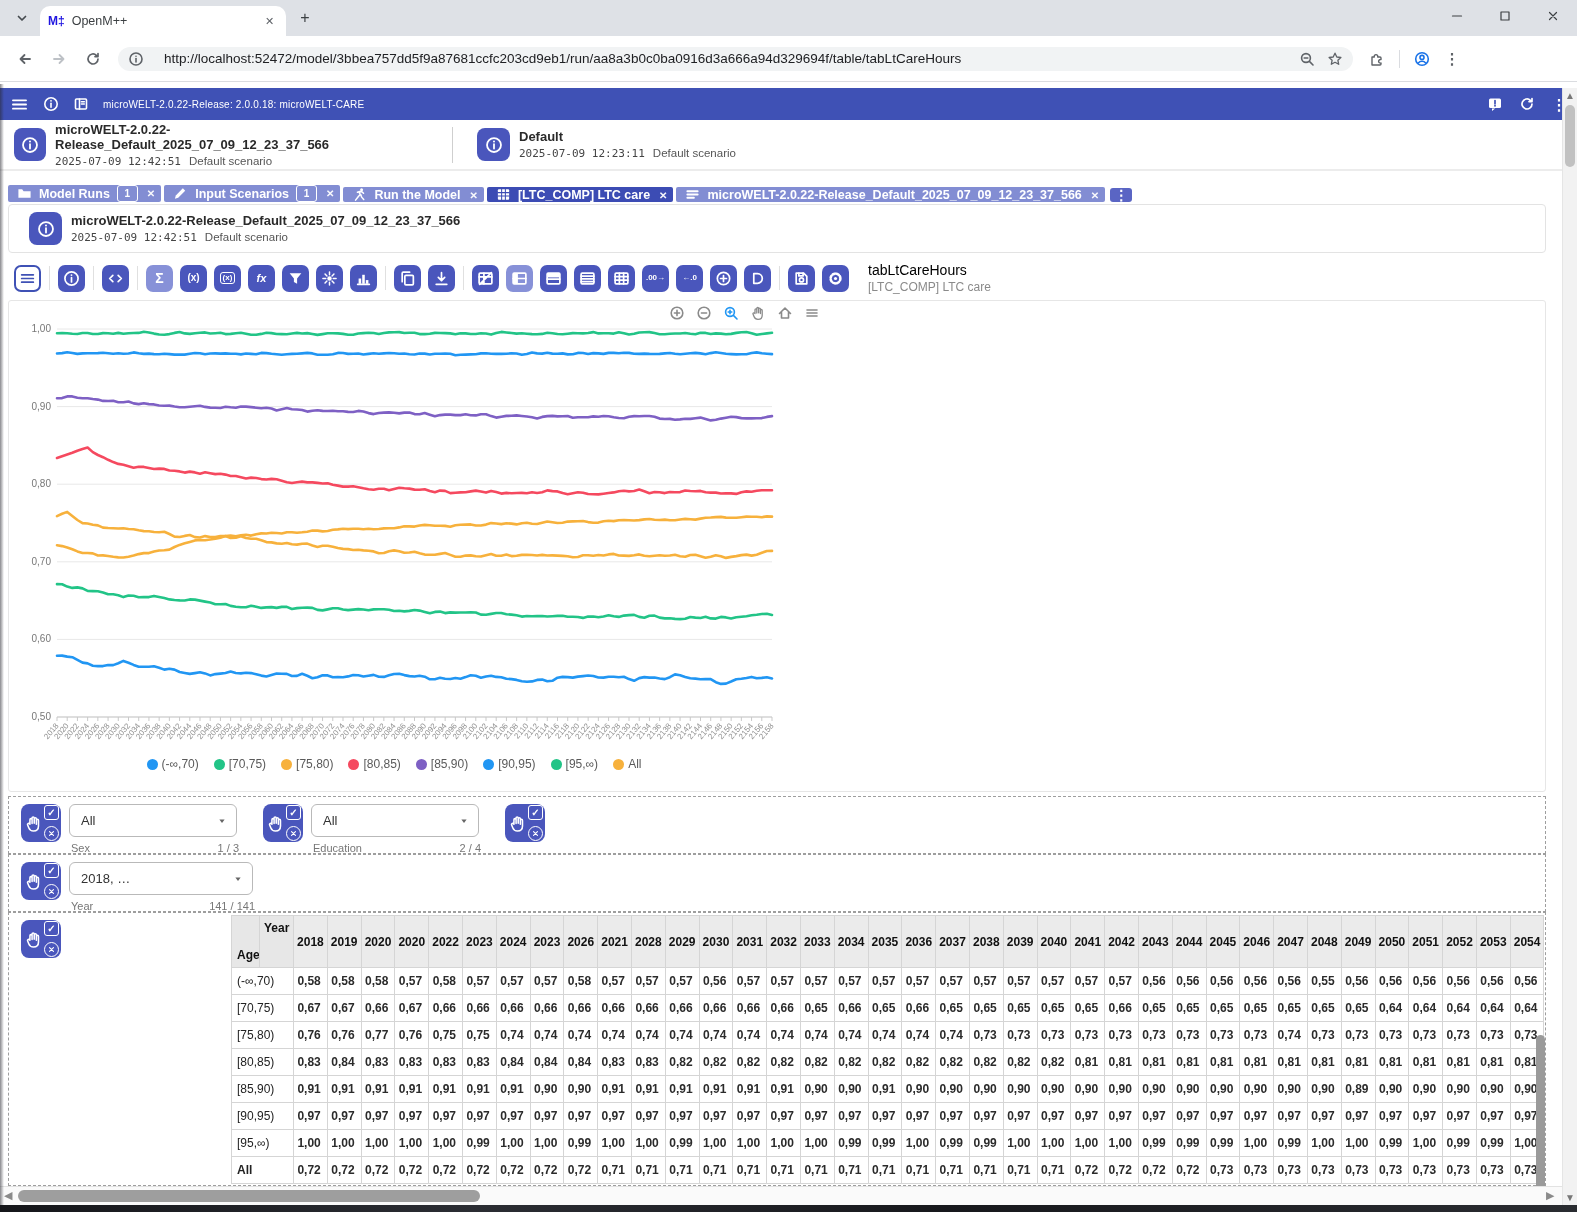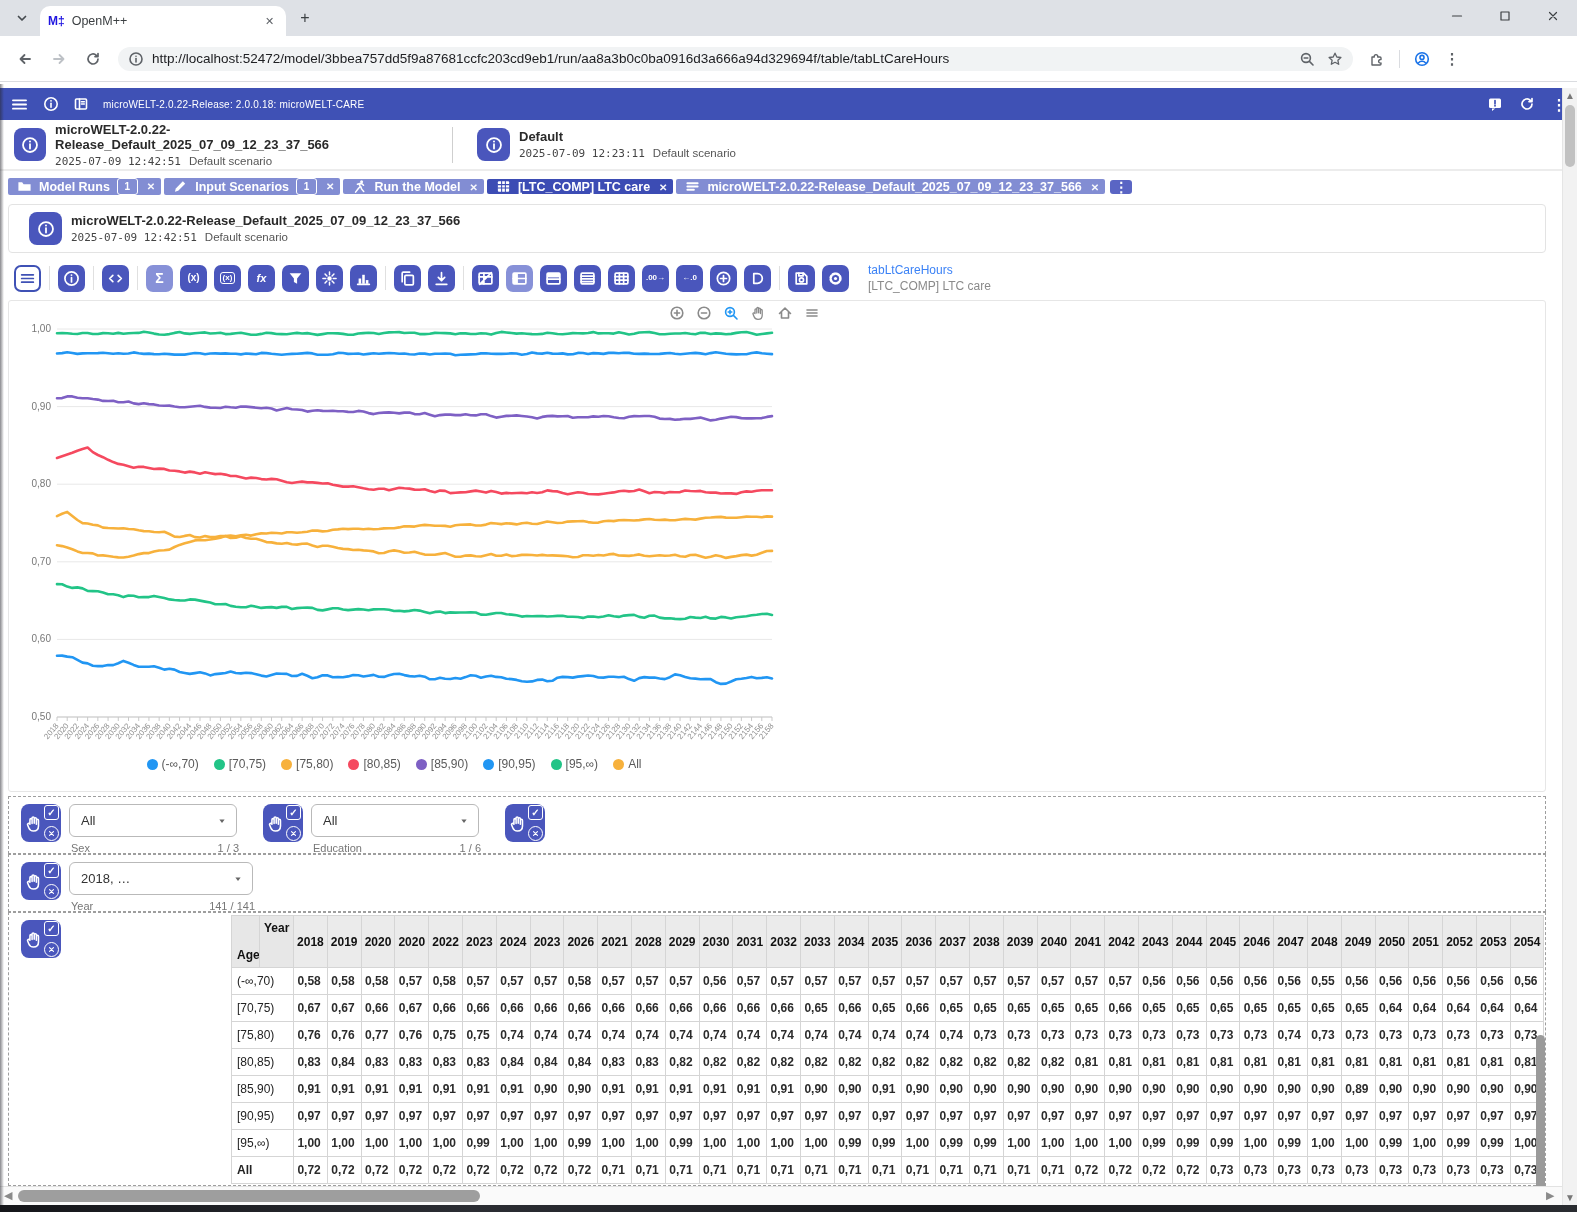--- a/index.html
+++ b/index.html
@@ -16,21 +16,21 @@
   .btab{width:230px;height:30px;background:#fff;border-radius:10px 10px 0 0;display:flex;align-items:center;padding:0 8px;gap:7px;font-size:12.5px;color:#3c4043;}
   .btab .fav{color:#1a12e8;color:#2015e0;font-weight:700;font-size:12px;}
   .btab .title{flex:1;}
   .btab .x{color:#5f6368;font-size:11px;width:17px;height:17px;display:flex;align-items:center;justify-content:center;border-radius:50%;}
   #newtab{width:26px;height:26px;margin:0 0 5px 6px;display:flex;align-items:center;justify-content:center;color:#3c4043;border-radius:50%;}
   #wincontrols{margin-left:auto;display:flex;align-self:flex-start;}
   #wincontrols .wc{width:48px;height:32px;display:flex;align-items:center;justify-content:center;color:#3c4043;}
   #addressbar{left:0;top:36px;width:1577px;height:46px;background:#fff;display:flex;align-items:center;padding-left:10px;box-sizing:border-box;border-bottom:1px solid #dadce0;}
   .navbtn{width:30px;height:30px;display:flex;align-items:center;justify-content:center;color:#5f6368;margin-right:4px;}
   .navbtn.disabled{color:#bdc1c6;}
-  #omnibox{height:24px;background:#f1f3f4;border-radius:15px;flex:0 0 1215px;display:flex;align-items:center;padding:0 10px;margin-left:6px;gap:8px;}
+  #omnibox{height:24px;background:#f1f3f4;border-radius:15px;flex:0 0 1215px;display:flex;align-items:center;padding:0 10px;margin-left:6px;gap:20px;}
   #urltext{font-size:13.5px;color:#202124;flex:1;white-space:nowrap;overflow:hidden;}
   #omni-right{display:flex;gap:12px;color:#5f6368;}
   #bar-right{display:flex;align-items:center;gap:14px;margin-left:16px;color:#5f6368;}
   .vdiv{width:1px;height:18px;background:#dadce0;}
   #avatar-ic{color:#1a73e8;}
 
   
   #appheader{left:0;top:88px;width:1577px;height:32px;background:#3f51b5;display:flex;align-items:center;color:#fff;padding:0 10px;box-sizing:border-box;gap:14px;}
   #appheader .htitle{font-size:10px;letter-spacing:.2px;}
   #hdr-right{margin-left:auto;display:flex;gap:16px;align-items:center;}
@@ -38,41 +38,41 @@
   
   #runinfobar{left:0;top:120px;width:1577px;height:49px;background:#fff;border-bottom:2px solid #ececec;display:flex;align-items:center;}
   .runcard{display:flex;align-items:center;gap:9px;padding-left:14px;}
   .runcard .rico{width:33px;height:33px;border-radius:8px;background:#4a56bc;color:#fff;display:flex;align-items:center;justify-content:center;}
   .runcard .rt1{font-size:13px;font-weight:700;color:#2a2a2a;}
   .runcard .rt2{font-size:11.5px;color:#555;margin-top:3px;display:flex;gap:8px;align-items:baseline;}
   .runcard .mono{font-family:"DejaVu Sans Mono",monospace;font-size:11px;color:#444;}
   #runinfo-div{width:1px;height:36px;background:#cfcfcf;margin:0 10px 0 18px;}
 
   
-  #apptabs{left:8px;top:171px;width:1560px;height:31px;display:flex;gap:3px;align-items:center;}
+  #apptabs{left:8px;top:171px;width:1560px;height:31px;display:flex;gap:3px;align-items:flex-end;}
   .apptab{background:#828dd3;color:#fff;display:flex;align-items:center;gap:7px;padding:0 6px 0 9px;font-size:12.5px;font-weight:600;border-radius:2px;white-space:nowrap;}
   .apptab.active{background:#3c4cb4;}
   .apptab .tbadge{min-width:15px;height:15px;border:1px solid #fff;border-radius:3px;font-size:10px;display:flex;align-items:center;justify-content:center;padding:0 2px;}
   .apptab .tclose{font-size:10px;align-self:flex-start;margin-top:3px;margin-left:2px;opacity:.95;}
   #tabs-more{background:#5a65c4;color:#fff;width:22px;border-radius:3px;display:flex;align-items:center;justify-content:center;margin-left:2px;}
 
   
   #runcard2{left:8px;top:204px;width:1538px;height:49px;border:1px solid #e3e3e3;border-radius:4px;box-sizing:border-box;display:flex;align-items:center;}
 
   
   #toolbar{left:8px;top:258px;width:1560px;height:40px;display:flex;align-items:center;gap:7px;padding-left:6px;}
   .tbtn{width:27px;height:27px;border-radius:7px;display:flex;align-items:center;justify-content:center;box-sizing:border-box;}
   .tbtn.filled{background:#4a56bc;color:#fff;}
   .tbtn.light{background:#8791d8;color:#fff;}
   .tbtn.outline{background:#fff;border:2px solid #3f51b5;color:#3f51b5;}
   .tbtn .ic{width:17px;height:17px;}
   .tb-div{width:1px;height:24px;background:#e0e0e0;margin:0 1px;}
   .boxed{border:1px solid currentColor;border-radius:3px;padding:1px 2px;}
   #tbl-title{margin-left:12px;}
-  #tbl-title .t1{font-size:12px;color:#3b82f6;}
+  #tbl-title .t1{font-size:14px;color:#000000;}
   #tbl-title .t2{font-size:12px;color:#8a8a8a;margin-top:2px;}
 
   
   #chartcard{left:8px;top:300px;width:1538px;height:492px;border:1px solid #e6e6e6;border-radius:3px;box-sizing:border-box;background:#fff;}
   #charttools{position:absolute;left:660px;top:4px;display:flex;gap:11px;color:#8a8a8a;align-items:center;}
   #charttools .ct{width:16px;height:16px;}
   #charttools .active{color:#2196f3;}
   #chartplot{position:absolute;left:6px;top:16px;width:770px;height:442px;}
   #chartlegend{position:absolute;left:0;top:456px;width:770px;display:flex;justify-content:center;gap:15px;font-size:12px;color:#5a5a5a;}
   .lgi{display:flex;align-items:center;gap:4px;}
@@ -869,21 +869,21 @@
               <div class="dd" style="width:168px">
                 <span class="dd-val">All</span>
                 <span class="ic caret">
                   <svg viewBox="0 0 16 16">
                     <path d="M4.5 6h7L8 10.5z" fill="currentColor" stroke="none"></path>
                   </svg>
                 </span>
               </div>
               <div class="dd-under" style="width:168px">
                 <span>Education</span>
-                <span>1 / 6</span>
+                <span>2 / 4</span>
               </div>
             </div>
           </div>
           <div class="slicer">
             <div class="chip-drag">
               <span class="ic">
                 <svg viewBox="0 0 16 16">
                   <path d="M5 8.5V4.8a.9.9 0 0 1 1.8 0V8M6.8 7.8V3.4a.9.9 0 0 1 1.8 0v4.4M8.6 7.8V4a.9.9 0 0 1 1.8 0v4M10.4 8.6V5.4a.9.9 0 0 1 1.8 0v4.8c0 2.6-1.6 4.2-4.2 4.2-2.2 0-3.3-1-4-2.8l-1-2.6c-.3-.8.7-1.5 1.4-.9l.6.5" stroke-width="1.3"></path>
                 </svg>
               </span>

